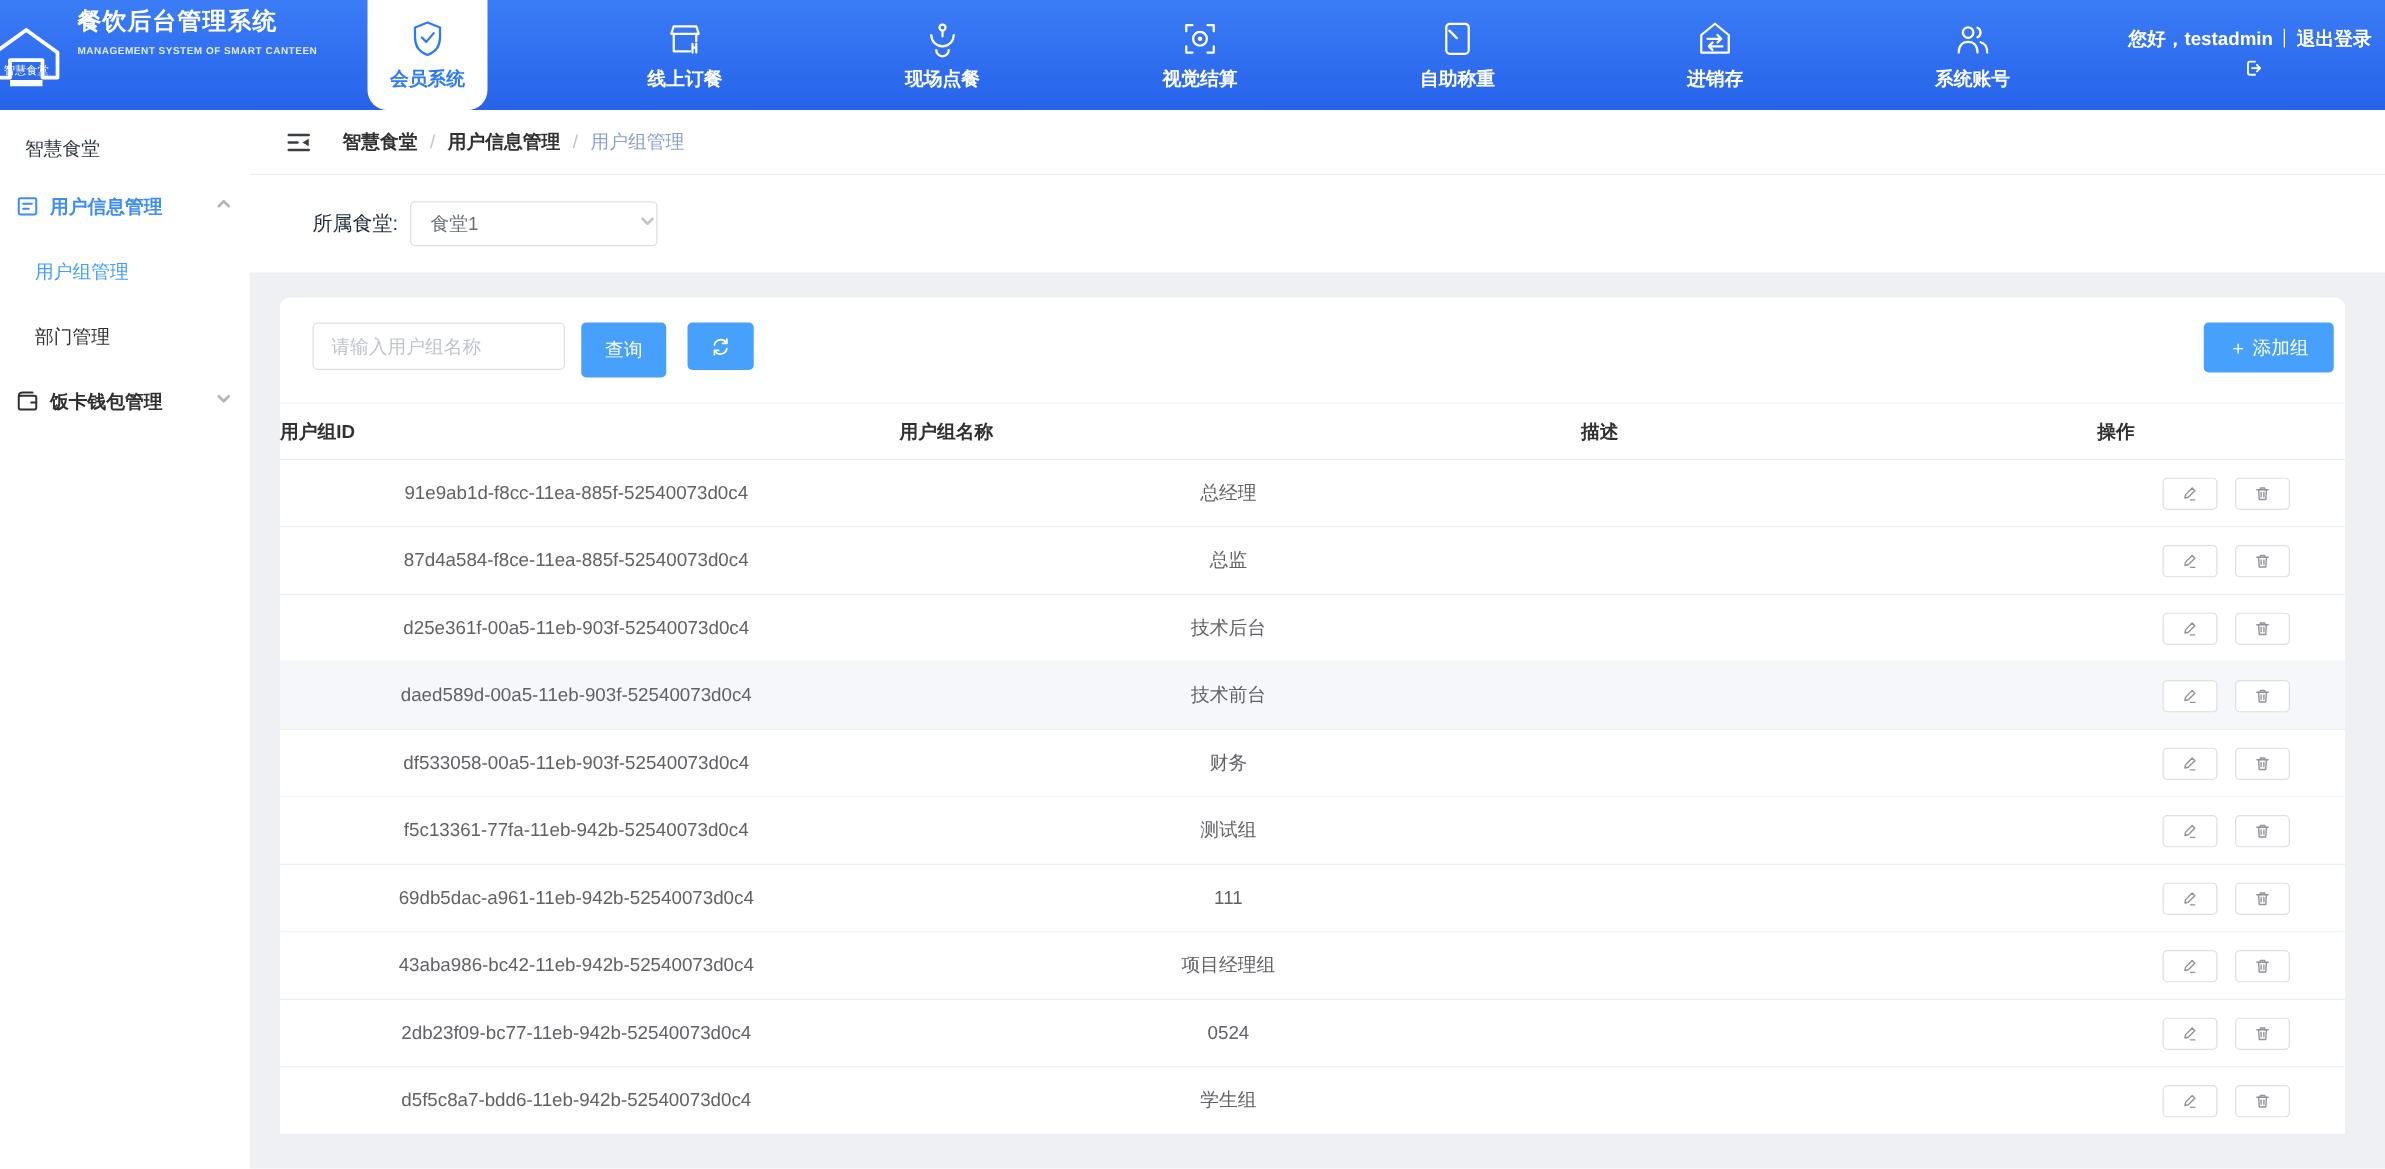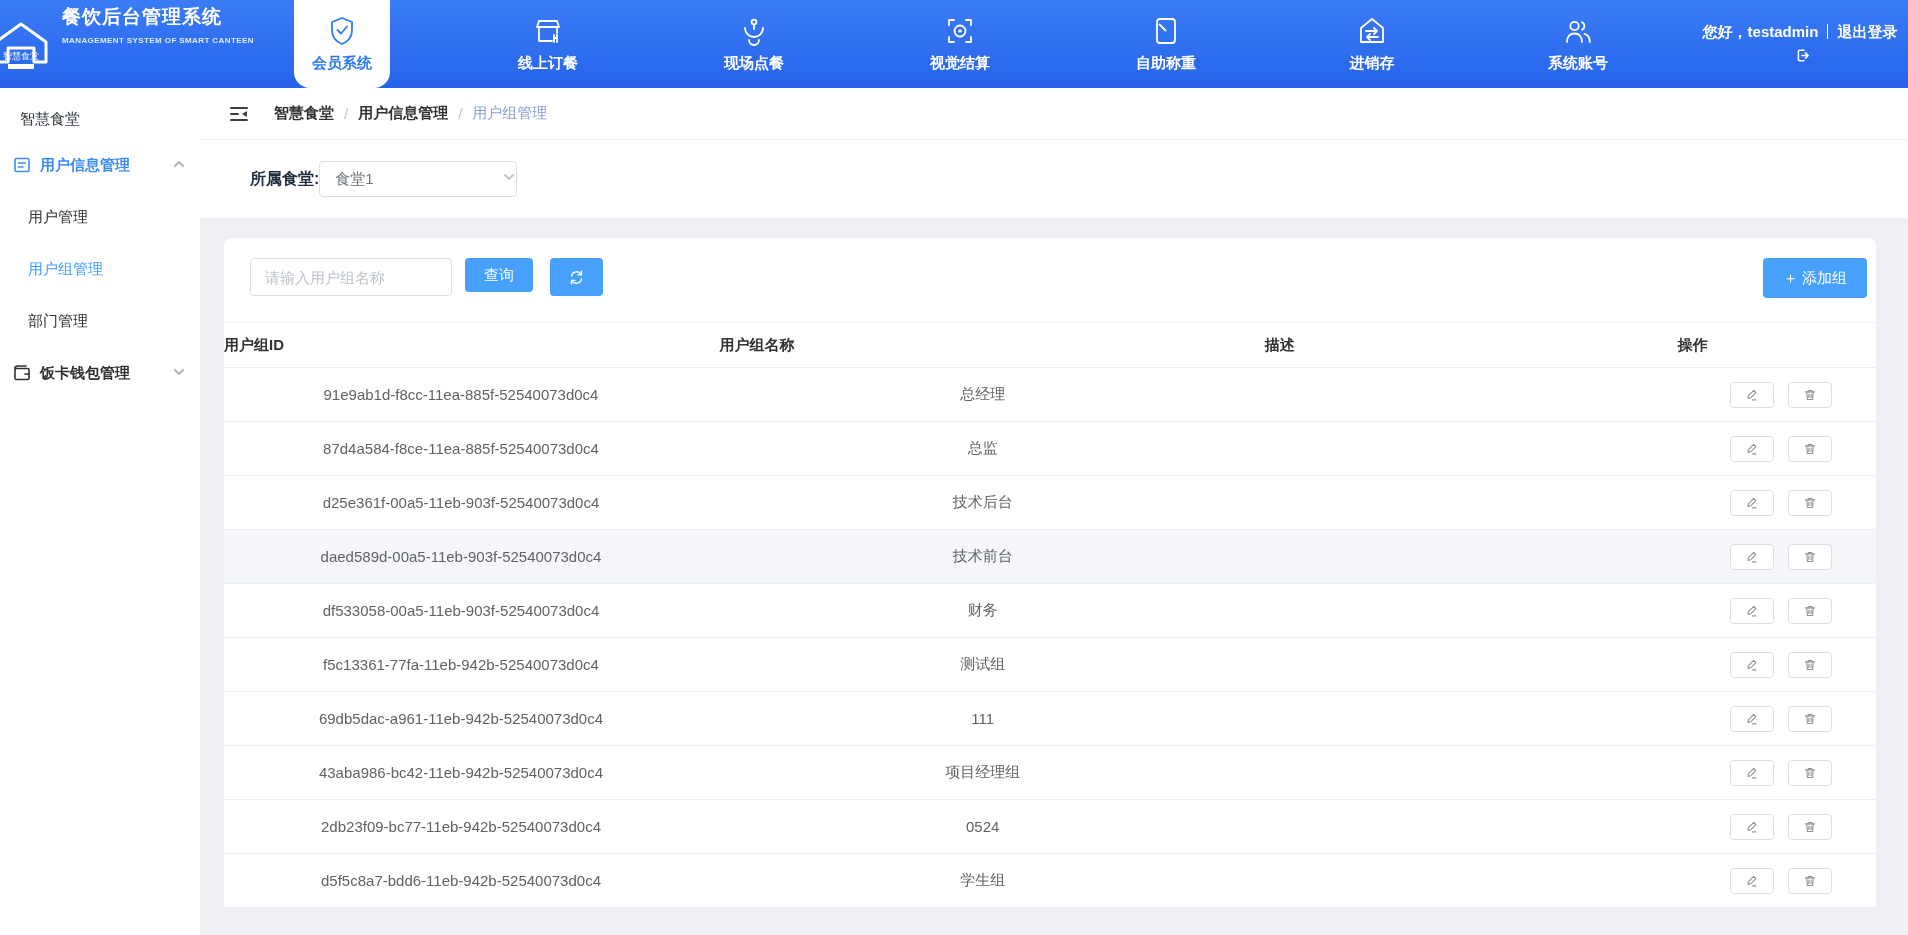--- a/index.html
+++ b/index.html
@@ -57,37 +57,37 @@
   .main{position:absolute; left:200px; top:88px; width:1708px; height:847px; background:var(--bg);}
   .crumb-bar{height:52px; background:#fff; border-bottom:1px solid #eceef2; display:flex; align-items:center; padding-left:28px;}
   .fold-btn{width:22px; height:22px; margin-right:24px; cursor:pointer;}
   .fold-btn svg{width:22px; height:22px; stroke:#3a3f45; fill:#3a3f45; stroke-width:2; stroke-linecap:round;}
   .crumbs{display:flex; align-items:center; font-size:15px;}
   .crumb{color:var(--text-dark); font-weight:bold; cursor:pointer;}
   .crumb.last{color:var(--crumb-last); font-weight:normal; cursor:default;}
   .crumb-sep{color:#c0c4cc; margin:0 10px; font-weight:normal;}
 
   .filter-bar{height:78px; background:#fff; display:flex; align-items:center; padding-left:50px;}
-  .filter-label{font-size:16px; font-weight:bold; color:#1f2d3d; }
+  .filter-label{font-size:16px; font-weight:normal; color:#1f2d3d; margin-right:10px;}
   .select{width:198px; height:36px; border:1px solid #dcdfe6; border-radius:4px; background:#fff;
     display:flex; align-items:center; padding:0 0 0 15px; cursor:pointer;}
   .select-value{flex:1; font-size:15px; color:#697077;}
   .select-arrow svg{width:14px; height:14px; stroke:#c0c4cc; fill:none; stroke-width:2; stroke-linecap:round; stroke-linejoin:round;}
 
   .workspace{position:relative; height:717px;}
   .card{position:absolute; left:24px; top:20px; width:1652px; height:670px; background:#fff; border-radius:8px;}
 
   .toolbar{position:relative; height:84px;}
   .search-input{position:absolute; left:26px; top:20px; width:202px; height:38px; border:1px solid #dcdfe6;
     border-radius:4px; padding:0 14px; font-size:15px; color:var(--text-gray); outline:none;
     font-family:"Liberation Sans","DejaVu Sans",sans-serif;}
   .search-input::placeholder{color:var(--placeholder);}
   .btn{border:none; border-radius:4px; background:var(--btn-blue); color:#fff; font-size:15px; cursor:pointer;
     font-family:"Liberation Sans","DejaVu Sans",sans-serif;}
-  .btn-query{position:absolute; left:241px; top:20px; width:68px; height:34px;}
+  .btn-query{position:absolute; left:241px; top:20px; width:68px; height:44px;}
   .btn-refresh{position:absolute; left:326px; top:20px; width:53px; height:38px; display:flex; align-items:center; justify-content:center;}
   .btn-refresh svg{width:17px; height:17px; stroke:#fff; fill:none; stroke-width:2; stroke-linecap:round; stroke-linejoin:round;}
   .btn-add{position:absolute; left:1539px; top:20px; width:104px; height:40px; font-size:15px;}
 
   .table{width:100%;}
   .thead{display:flex; height:46px; align-items:center; border-top:1px solid #f2f4f7; border-bottom:1px solid var(--border);}
   .th{font-size:15px; font-weight:bold; color:var(--text-dark); text-align:left;}
   .trow{display:flex; height:54px; align-items:center; border-bottom:1px solid var(--border); background:#fff;gap:24px;}
   .trow.hl{background:#f5f7fa;}
   .td{font-size:15px; color:var(--text-gray); text-align:center; overflow:hidden; white-space:nowrap;}
@@ -201,21 +201,20 @@
         <span class="p-icon"><svg viewBox="0 0 20 20">
             <rect x="3" y="3.5" width="14" height="13" rx="1.5"></rect>
             <path d="M6.5 8 H13.5"></path>
             <path d="M6.5 12 H11"></path>
           </svg></span>
         <span class="p-label">用户信息管理</span>
         <span class="p-chevron"><svg viewBox="0 0 14 14">
             <path d="M3 9 L7 5 L11 9"></path>
           </svg></span>
       </div>
-      <div class="side-child">用户管理</div>
       <div class="side-child active">用户组管理</div>
       <div class="side-child">部门管理</div>
       <div class="side-parent">
         <span class="p-icon"><svg viewBox="0 0 20 20">
             <rect x="3" y="5.5" width="14" height="11" rx="1.5"></rect>
             <path d="M3 5.5 C3 4 4.5 3 6 3 H14"></path>
             <path d="M13 11 H17"></path>
           </svg></span>
         <span class="p-label">饭卡钱包管理</span>
         <span class="p-chevron"><svg viewBox="0 0 14 14">

